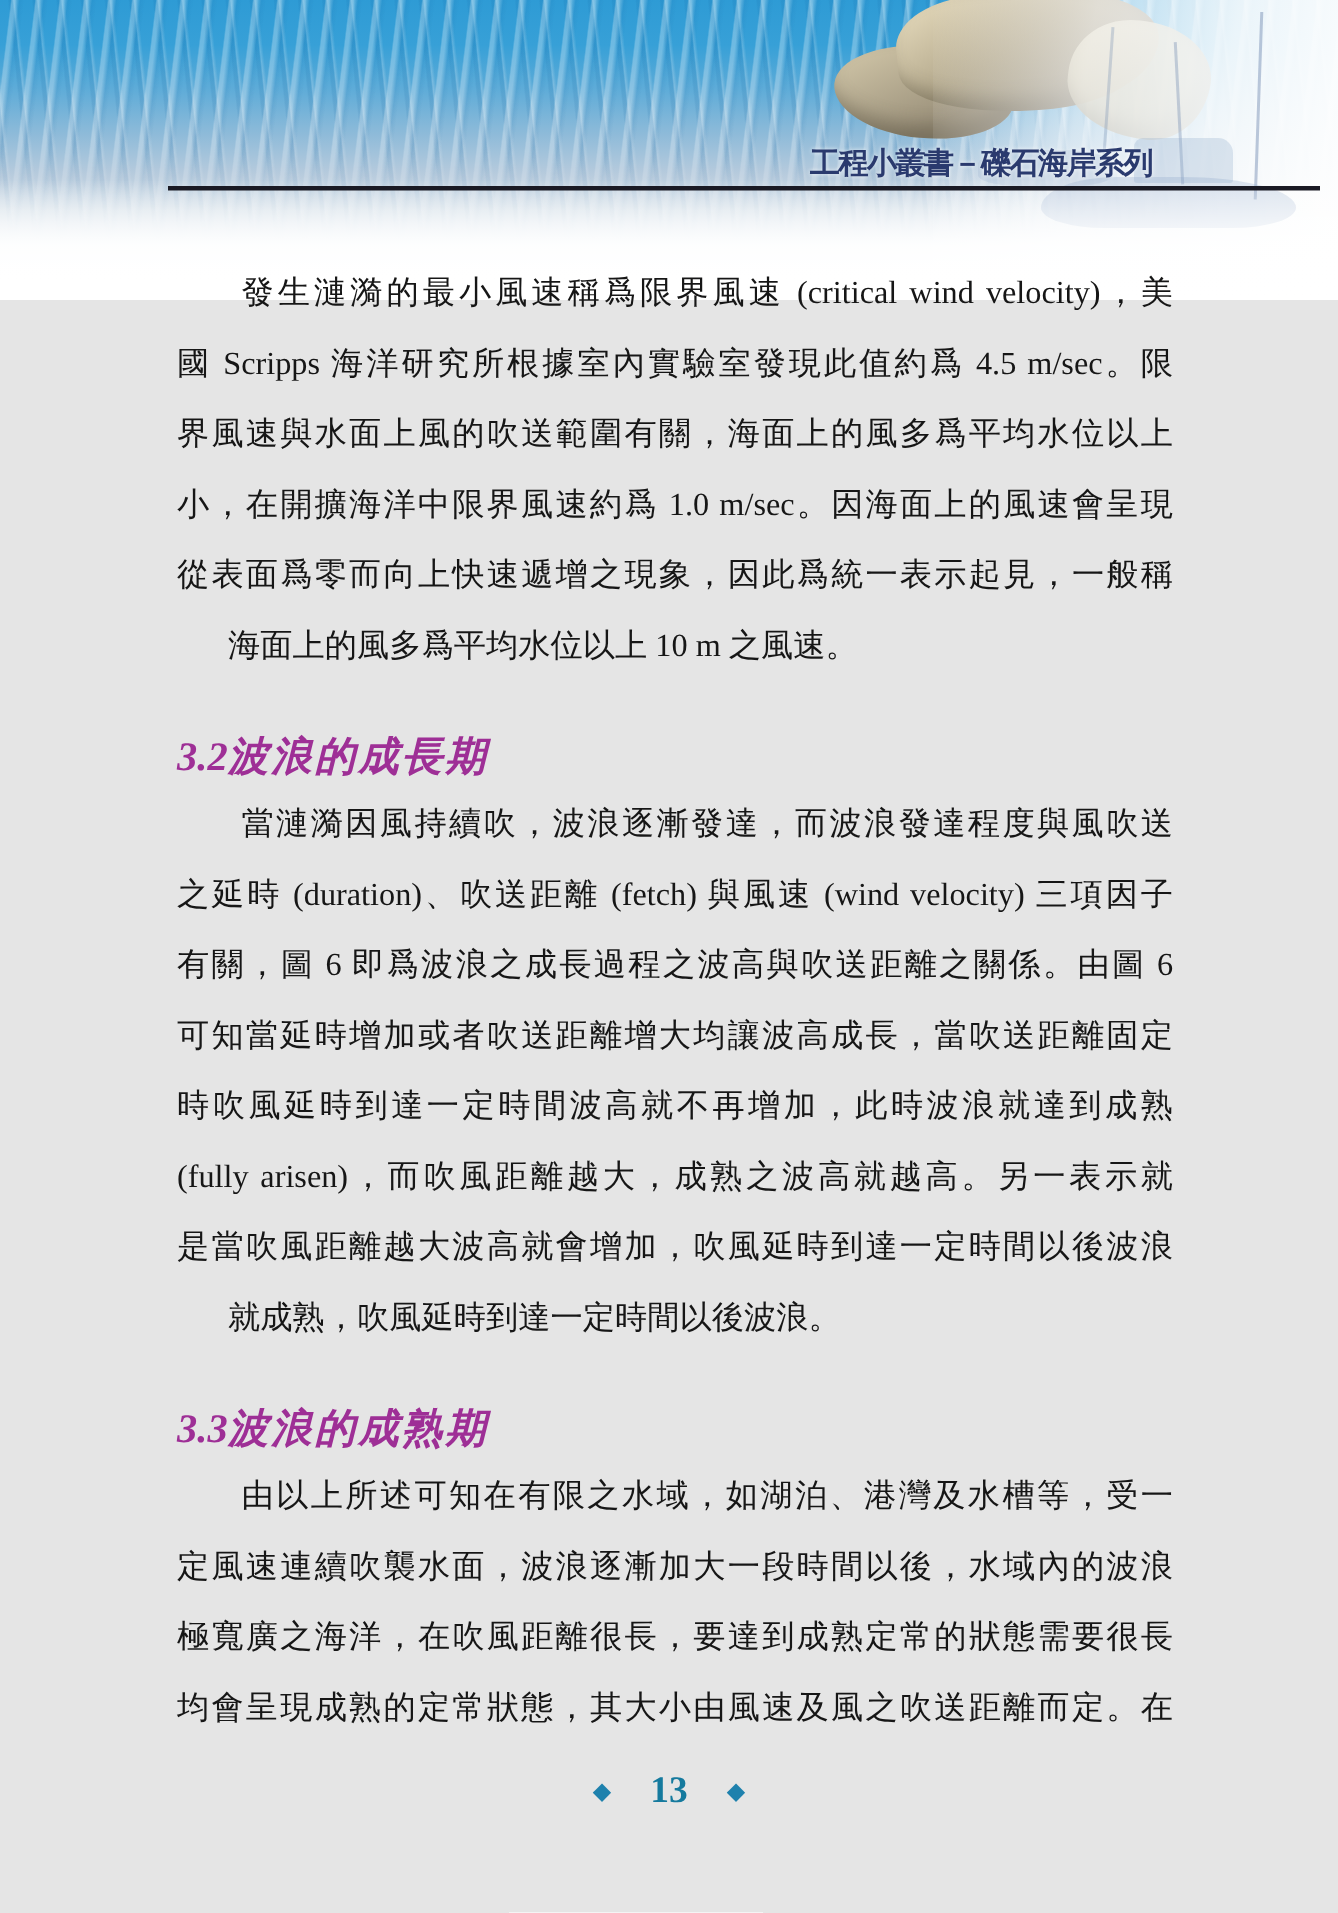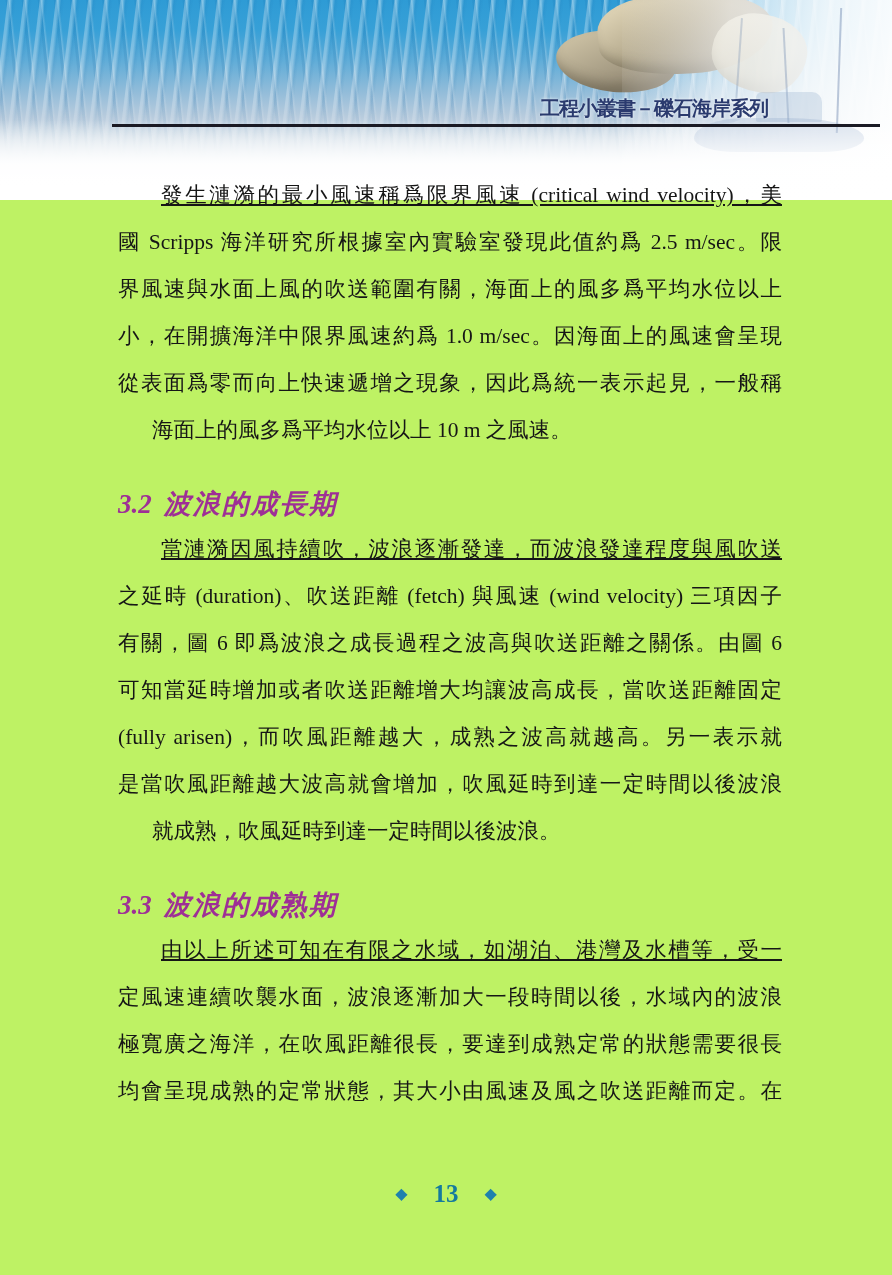--- a/index.html
+++ b/index.html
@@ -1,20 +1,20 @@
 <!DOCTYPE html>
 <html><head>
 <meta charset="utf-8">
 <style>
   html, body { margin: 0; padding: 0; background: #ffffff; }
   .page {
     position: relative;
     width: 892px;
     height: 1275px;
-    background: #bef264;
+    background: #e5e5e5;
     overflow: hidden;
     font-family: "Liberation Serif", "DejaVu Serif", serif;
   }
 
   
   .photo { position: absolute; top: 0; left: 0; width: 892px; height: 200px; overflow: hidden; }
   .water {
     position: absolute; inset: 0;
     background: linear-gradient(180deg,
       #2e9bd5 0%, #37a0d7 15%, #5facd8 30%, #8fbbd9 45%,
@@ -73,29 +73,29 @@
   }
   .header-rule { position: absolute; top: 124px; left: 112px; width: 768px; height: 3px; background: #1a1a24; }
 
   
   .content {
     position: absolute; top: 172px; left: 118px; width: 664px;
     color: #161616; font-size: 21.5px; line-height: 47px;
   }
   .para { margin: 0; }
   .line { text-align: justify; text-align-last: justify; }
-  .line.indent { text-indent: 43px; text-decoration: underline; }
+  .line.indent { text-indent: 43px; }
   .line.end { text-align-last: left; margin-left: 34px; }
 
   .sec {
     margin: 30px 0 2px 0; line-height: 40px; height: 40px;
     color: #9e2f96; font-style: italic; font-weight: bold;
     font-size: 27px; letter-spacing: 2px;
   }
-  .sec .sec-num { margin-right: 12px; letter-spacing: 0; }
+  .sec .sec-num { letter-spacing: 0; }
 
   
   .footer {
     position: absolute; top: 1178px; left: 0; width: 892px; height: 32px;
     display: flex; justify-content: center; align-items: center; gap: 26px;
   }
   .diamond { color: #1e81ad; font-size: 16px; line-height: 1;
     font-family: "DejaVu Sans", sans-serif; }
   .pagenum { color: #157a9e; font-size: 25px; font-weight: bold;
     font-family: "Liberation Serif", "DejaVu Serif", serif; text-align: center; }
@@ -120,36 +120,37 @@
     <div class="boat-hull"></div>
     <div class="photo-fade"></div>
     <div class="header-title">工程小叢書－礫石海岸系列</div>
     <div class="header-rule"></div>
   </div>
 
   <div class="content">
 
     <div class="para">
       <div class="line indent">發生漣漪的最小風速稱爲限界風速 (critical wind velocity)，美</div>
-      <div class="line">國 Scripps 海洋研究所根據室內實驗室發現此值約爲 2.5 m/sec。限</div>
+      <div class="line">國 Scripps 海洋研究所根據室內實驗室發現此值約爲 4.5 m/sec。限</div>
       <div class="line">界風速與水面上風的吹送範圍有關，海面上的風多爲平均水位以上</div>
       <div class="line">小，在開擴海洋中限界風速約爲 1.0 m/sec。因海面上的風速會呈現</div>
       <div class="line">從表面爲零而向上快速遞增之現象，因此爲統一表示起見，一般稱</div>
       <div class="line end">海面上的風多爲平均水位以上 10 m 之風速。</div>
     </div>
 
     <div class="sec">
       <span class="sec-num">3.2</span><span>波浪的成長期</span>
     </div>
 
     <div class="para">
       <div class="line indent">當漣漪因風持續吹，波浪逐漸發達，而波浪發達程度與風吹送</div>
       <div class="line">之延時 (duration)、吹送距離 (fetch) 與風速 (wind velocity) 三項因子</div>
       <div class="line">有關，圖 6 即爲波浪之成長過程之波高與吹送距離之關係。由圖 6</div>
       <div class="line">可知當延時增加或者吹送距離增大均讓波高成長，當吹送距離固定</div>
+      <div class="line">時吹風延時到達一定時間波高就不再增加，此時波浪就達到成熟</div>
       <div class="line">(fully arisen)，而吹風距離越大，成熟之波高就越高。另一表示就</div>
       <div class="line">是當吹風距離越大波高就會增加，吹風延時到達一定時間以後波浪</div>
       <div class="line end">就成熟，吹風延時到達一定時間以後波浪。</div>
     </div>
 
     <div class="sec">
       <span class="sec-num">3.3</span><span>波浪的成熟期</span>
     </div>
 
     <div class="para">

